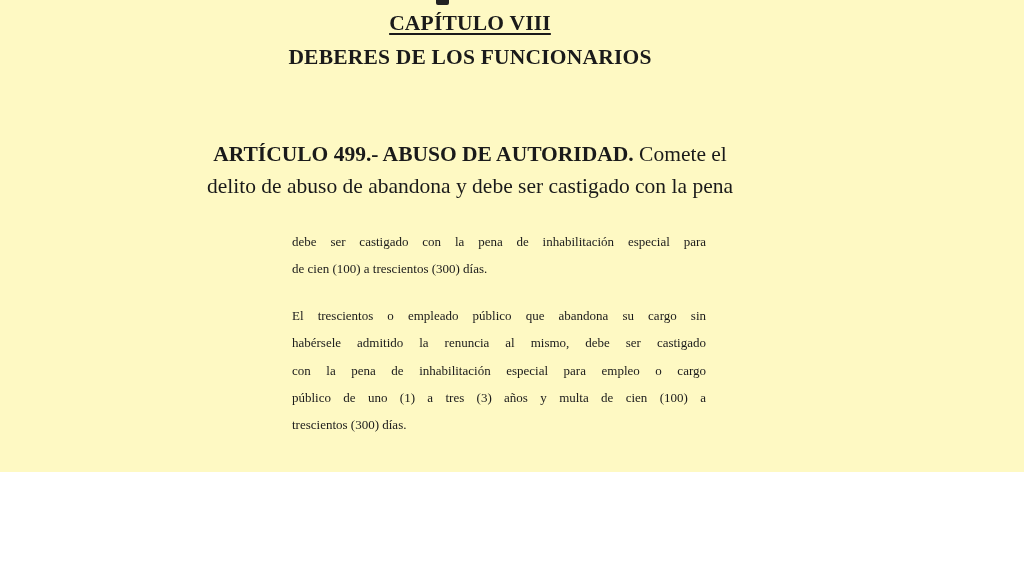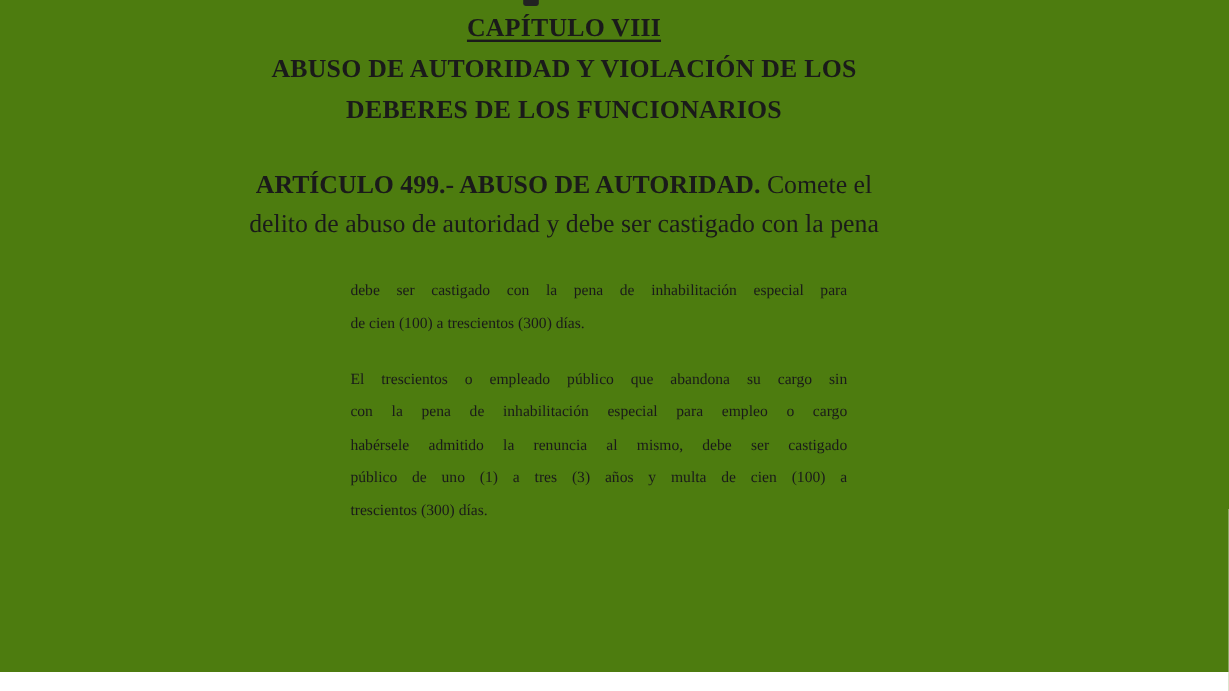--- a/index.html
+++ b/index.html
@@ -1,21 +1,21 @@
 <!DOCTYPE html>
 <html><head>
 <meta charset="utf-8">
 <style>
   * { margin: 0; padding: 0; box-sizing: border-box; }
   html, body { background: #ffffff; }
   #page {
     position: relative;
     width: 1024px;
-    height: 560px;
-    background: #4d7c0f;
+    height: 472px;
+    background: #fef9c3;
     overflow: hidden;
     font-family: "Liberation Serif", "DejaVu Serif", serif;
     color: #1a1a1a;
   }
   
   .top-artifact {
     position: absolute;
     left: 436px; top: 0;
     width: 13px; height: 5px;
     background: #222222;
@@ -61,40 +61,39 @@
 </style>
 </head>
 <body>
 
 <div id="page">
 
   <div class="top-artifact"></div>
 
   <div class="chapter">
     <div><span class="chapter-title-text">CAPÍTULO VIII</span></div>
-    <div>ABUSO DE AUTORIDAD Y VIOLACIÓN DE LOS</div>
     <div>DEBERES DE LOS FUNCIONARIOS</div>
   </div>
 
   <div class="article">
     <div><span class="bold">ARTÍCULO 499.- ABUSO DE AUTORIDAD.</span> <span>Comete el</span></div>
-    <div>delito de abuso de autoridad y debe ser castigado con la pena</div>
+    <div>delito de abuso de abandona y debe ser castigado con la pena</div>
   </div>
 
   <div class="bodytext">
 
     <div class="para">
       <div class="bline">debe ser castigado con la pena de inhabilitación especial para</div>
       <div class="bline last">de cien (100) a trescientos (300) días.</div>
     </div>
 
 
     <div class="para">
       <div class="bline">El trescientos o empleado público que abandona su cargo sin</div>
+      <div class="bline">habérsele admitido la renuncia al mismo, debe ser castigado</div>
       <div class="bline">con la pena de inhabilitación especial para empleo o cargo</div>
-      <div class="bline">habérsele admitido la renuncia al mismo, debe ser castigado</div>
       <div class="bline">público de uno (1) a tres (3) años y multa de cien (100) a</div>
       <div class="bline last">trescientos (300) días.</div>
     </div>
 
   </div>
 
 </div>
 
 </body></html>

